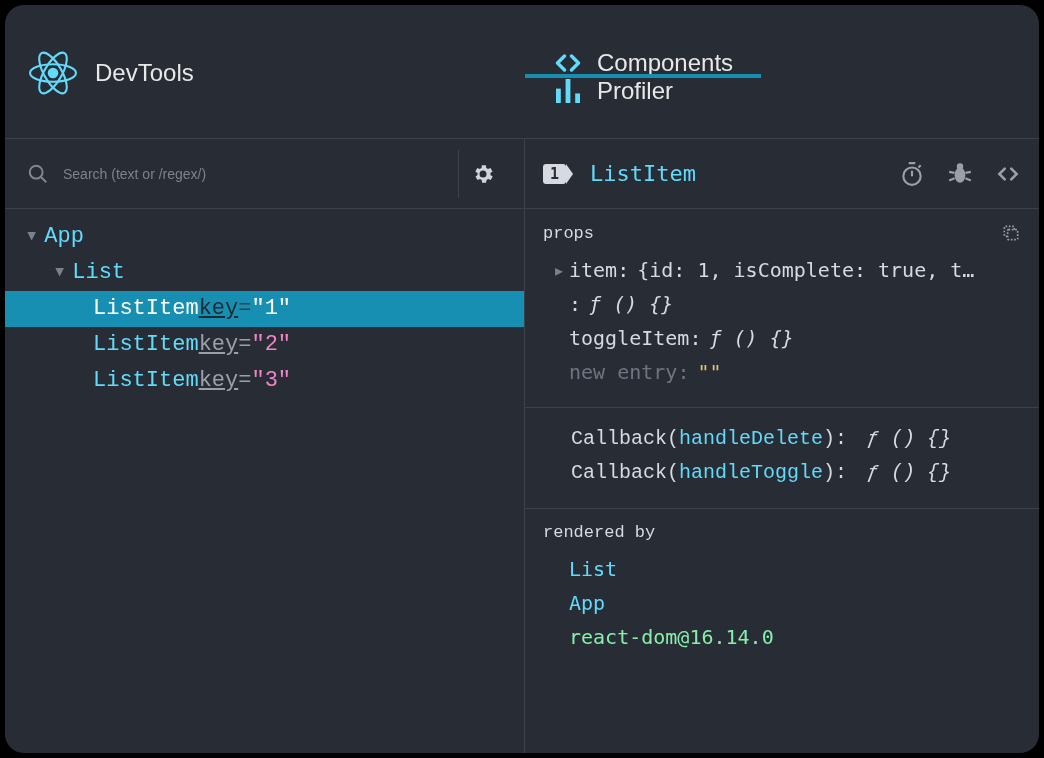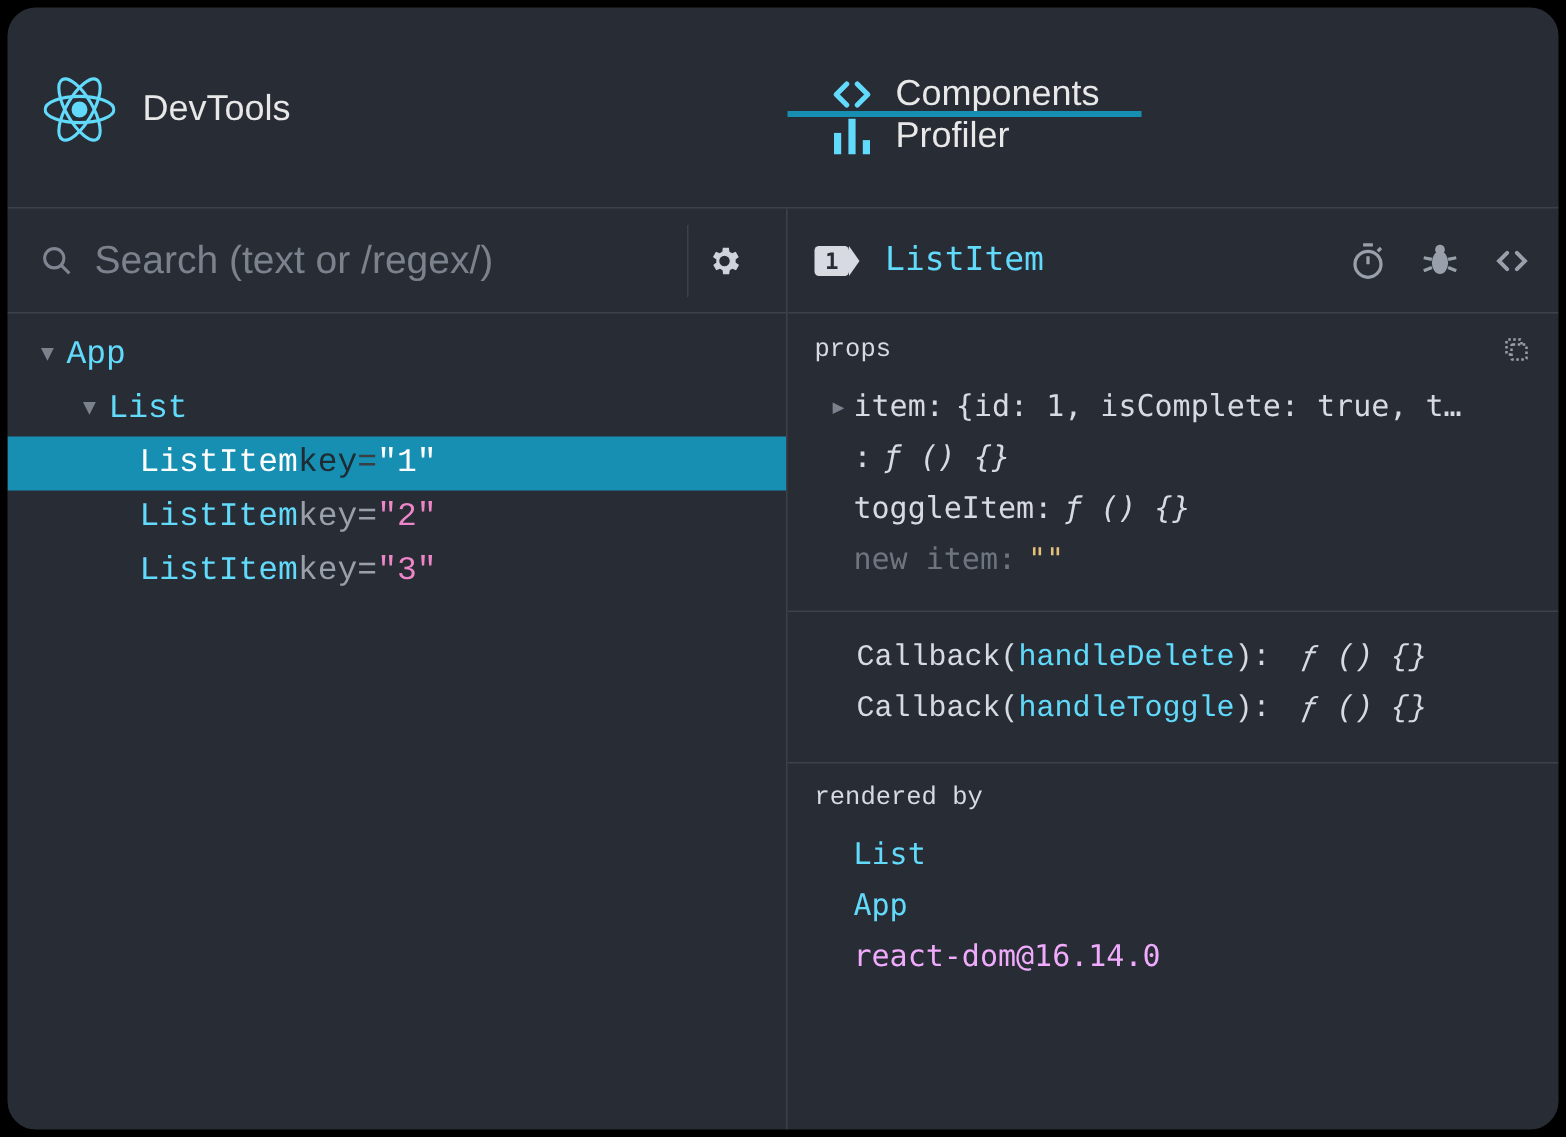--- a/index.html
+++ b/index.html
@@ -87,21 +87,21 @@
   border-bottom: 1px solid #3d424a;
   padding: 0 18px 0 22px;
 }
 .search-icon { width: 22px; height: 22px; color: #808591; margin-right: 14px; }
 .search-input {
   flex: 1;
   background: transparent;
   border: none;
   outline: none;
   color: #0ea5e9;
-  font-size: 26px;
+  font-size: 14px;
 }
 .search-input::placeholder { color: #7c828d; }
 .gear-btn {
   width: 48px; height: 48px;
   display: flex; align-items: center; justify-content: center;
   border-left: 1px solid #3d424a;
   margin-left: 6px;
   cursor: pointer;
 }
 .gear-icon { width: 24px; height: 24px; color: #cfd3db; }
@@ -118,21 +118,21 @@
   white-space: pre;
   cursor: pointer;
 }
 .tree-row.selected {
   background: #178fb3;
   color: #fff;
 }
 .tree-caret { color: #7c828d; margin-right: 6px; display:inline-block; transform: rotate(0deg);}
 .comp-name { color: #61dafb; }
 .tree-row.selected .comp-name { color: #fff; }
-.key-label { color: #9aa0ab; }
+.key-label { color: #9aa0ab; text-decoration: underline; }
 .tree-row.selected .key-label { color: #1f2b33; }
 .key-eq { color: #9aa0ab; }
 .tree-row.selected .key-eq { color: #3a3f44; }
 .key-val { color: #ed86c9; }
 .tree-row.selected .key-val { color: #fff; }
 .ind-0 { padding-left: 20px; }
 .ind-1 { padding-left: 48px; }
 .ind-2 { padding-left: 88px; }
 .right {
   flex: 1;
@@ -210,21 +210,21 @@
 .colon { color: #d7dae0; }
 .prop-val { color: #d7dae0; margin-left: 8px; }
 .prop-val.fn { color: #d7dae0; font-style: italic; }
 .prop-val.str { color: #e5c07b; }
 .italic-f { font-style: italic; }
 .hook-row { padding-left: 28px; line-height: 34px; font-family: Liberation Mono, monospace; }
 .hook-name { color: #d7dae0; }
 .hook-arg { color: #61dafb; }
 .rendered-row { padding-left: 26px; line-height: 34px; }
 .rendered-link { color: #61dafb; cursor: pointer; }
-.rendered-plain { color: #f0abfc; }
+.rendered-plain { color: #86efac; }
 </style>
 </head>
 <body>
 
 <div class="window">
   <div class="titlebar">
     <div class="logo-area">
       <svg class="react-logo" viewBox="-11.5 -10.23 23 20.46" fill="none" stroke="currentColor">
         <circle r="2.05" fill="currentColor"></circle>
         <g stroke-width="1">
@@ -337,21 +337,21 @@
             <span class="prop-val fn"><span class="italic-f">ƒ () {}</span></span>
         </div>
         <div class="prop-row">
           <span class="prop-caret"></span>
             <span class="prop-key">toggleItem</span>
             <span class="colon">:</span>
             <span class="prop-val fn"><span class="italic-f">ƒ () {}</span></span>
         </div>
         <div class="prop-row">
           <span class="prop-caret"></span>
-            <span class="prop-key dim">new item</span>
+            <span class="prop-key dim">new entry</span>
             <span class="colon" style="color:#6f7580">:</span>
             <span class="prop-val str">""</span>
         </div>
       </div>
 
       <div class="section">
         <div class="hook-row">
           <span class="hook-name">Callback</span><span style="color:#d7dae0">(</span><span class="hook-arg">handleDelete</span><span style="color:#d7dae0">)</span><span class="colon">:</span> <span class="prop-val fn"><span class="italic-f">ƒ () {}</span></span>
         </div>
         <div class="hook-row">

